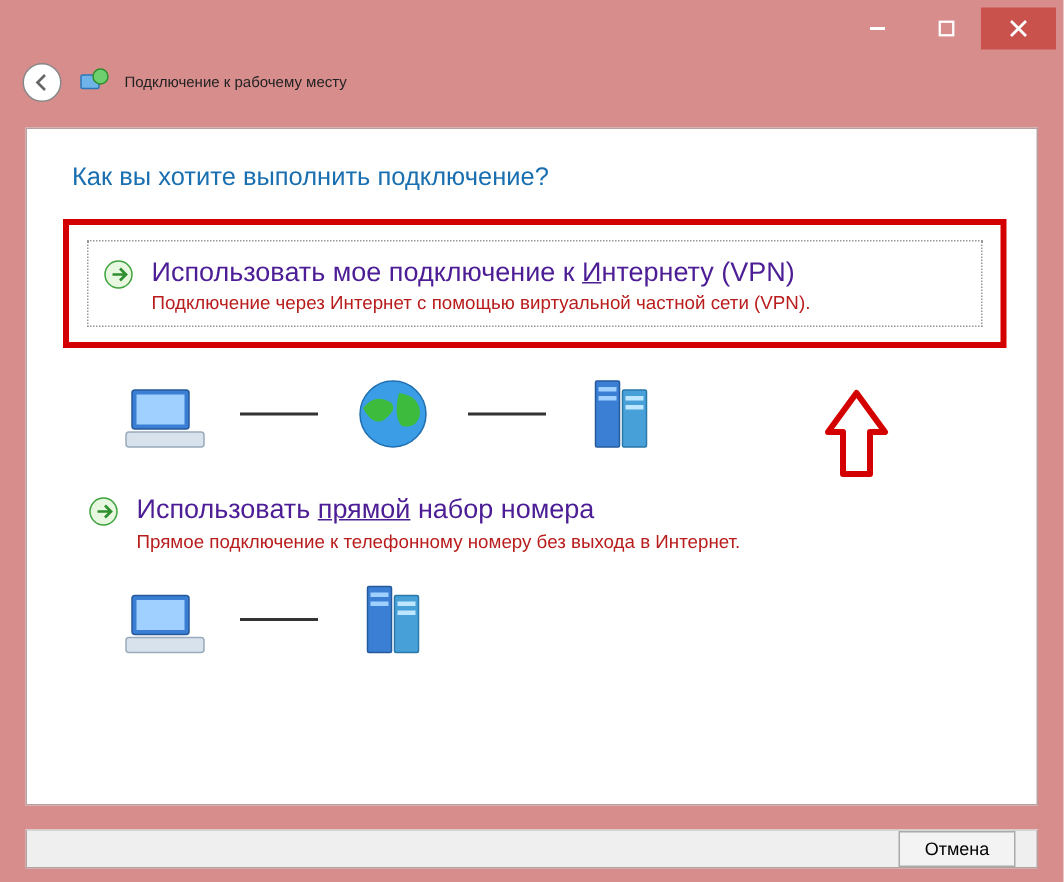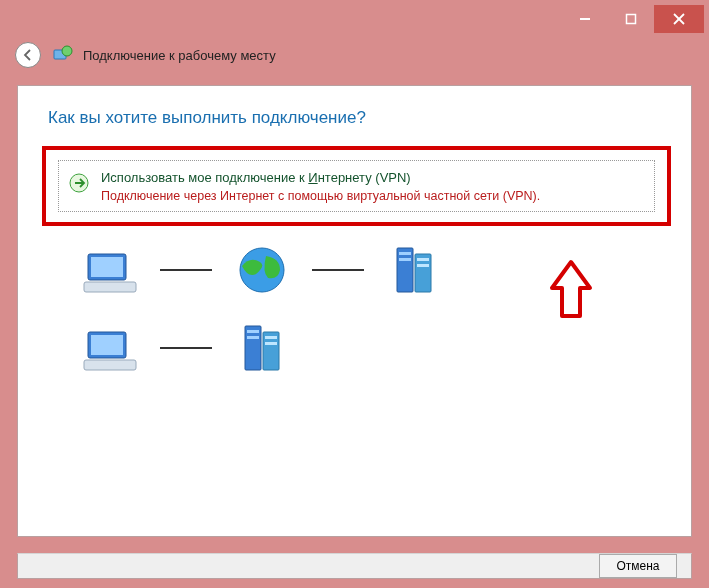--- a/index.html
+++ b/index.html
@@ -11,34 +11,34 @@
   
   .titlebar { height: 28px; display: flex; justify-content: flex-end; align-items: stretch; }
   .tb-btn { width: 46px; display: flex; align-items: center; justify-content: center; color: #fff; font-size: 14px; }
   .tb-close { background: #c9524d; width: 50px; }
   .tb-close svg, .tb-min svg, .tb-max svg { display: block; }
 
   
   .headerrow { height: 44px; display: flex; align-items: center; padding: 0 10px; gap: 10px; }
   .back-btn { width: 26px; height: 26px; border-radius: 50%; border: 1px solid #888; background: #fff; display: flex; align-items: center; justify-content: center; cursor: default; }
   .net-icon { width: 22px; height: 22px; display: flex; align-items: center; justify-content: center; }
-  .header-title { font-size: 13px; color: #222; }
+  .header-title { font-size: 10px; color: #222; }
 
   
   .content { position: absolute; left: 12px; right: 12px; top: 80px; bottom: 46px; background: #fff; border: 1px solid #b9a0a0; padding: 22px 26px 10px 30px; }
   .question { color: #1a6fb0; font-size: 17px; font-weight: 400; margin-bottom: 22px; }
 
   .option { border: 1px solid transparent; padding: 8px 10px; display: flex; gap: 12px; align-items: flex-start; position: relative; }
   .opt-highlight { border: 4px solid #d40000; padding: 10px 12px; margin: -4px -6px 8px -6px; }
   .opt-highlight .option-inner { border: 1px dotted #999; padding: 8px 10px; display: flex; gap: 12px; align-items: flex-start; width: 100%; }
   .opt2-wrap { margin-top: 10px; }
 
   .arrow-go { width: 20px; height: 20px; flex: none; margin-top: 4px; }
   .opt-text { flex: 1; }
-  .opt-title { color: #14532d; font-size: 13px; line-height: 1.35; }
+  .opt-title { color: #4c1d95; font-size: 18px; line-height: 1.35; }
   .opt-title .ul { text-decoration: underline; }
   .opt-desc { color: #b91c1c; font-size: 12.5px; margin-top: 2px; }
 
   
   .diagram { display: flex; align-items: center; gap: 18px; padding: 10px 0 6px 30px; margin-bottom: 10px; }
   .diag-sep { width: 52px; height: 0; border-top: 2px solid #333; }
   .diag-ic { width: 64px; height: 52px; display: flex; align-items: flex-end; justify-content: center; }
 
   
   .hint-arrow { position: absolute; left: 530px; top: 172px; }
@@ -136,20 +136,34 @@
         </svg>
       </div>
     </div>
 
     <div class="hint-arrow">
       <svg width="46" height="64">
         <path d="M23 4 L42 30 L32 30 L32 58 L14 58 L14 30 L4 30 Z" fill="none" stroke="#d40000" stroke-width="4" stroke-linejoin="round"></path>
       </svg>
     </div>
 
+    <div class="option opt2-wrap">
+      <div class="arrow-go">
+        <svg width="20" height="20">
+            <circle cx="10" cy="10" r="9" fill="#e8f7e0" stroke="#3da23d"></circle>
+            <path d="M6 10 L14 10 M11 6 L15 10 L11 14" fill="none" stroke="#2d8f2d" stroke-width="1.8"></path>
+          </svg>
+      </div>
+      <div class="opt-text">
+        <div class="opt-title">
+          <span>Использовать </span><span class="ul">прямой</span><span> набор номера</span>
+        </div>
+        <div class="opt-desc">Прямое подключение к телефонному номеру без выхода в Интернет.</div>
+      </div>
+    </div>
 
     <div class="diagram">
       <div class="diag-ic">
         <svg width="60" height="48">
           <rect x="8" y="6" width="38" height="26" rx="2" fill="#3b7fd4" stroke="#25599a"></rect>
           <rect x="11" y="9" width="32" height="20" fill="#9fd0ff"></rect>
           <rect x="4" y="34" width="52" height="10" rx="2" fill="#d8e2ec" stroke="#9ab"></rect>
         </svg>
       </div>
       <div class="diag-sep"></div>

